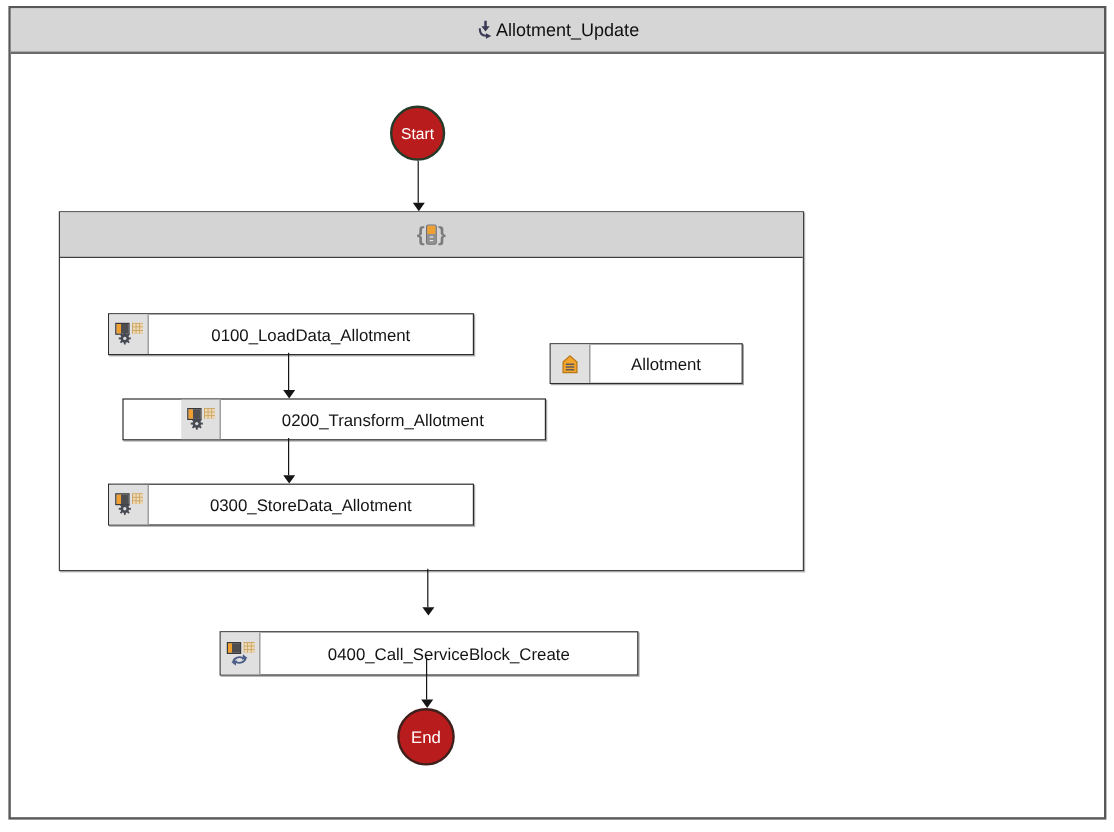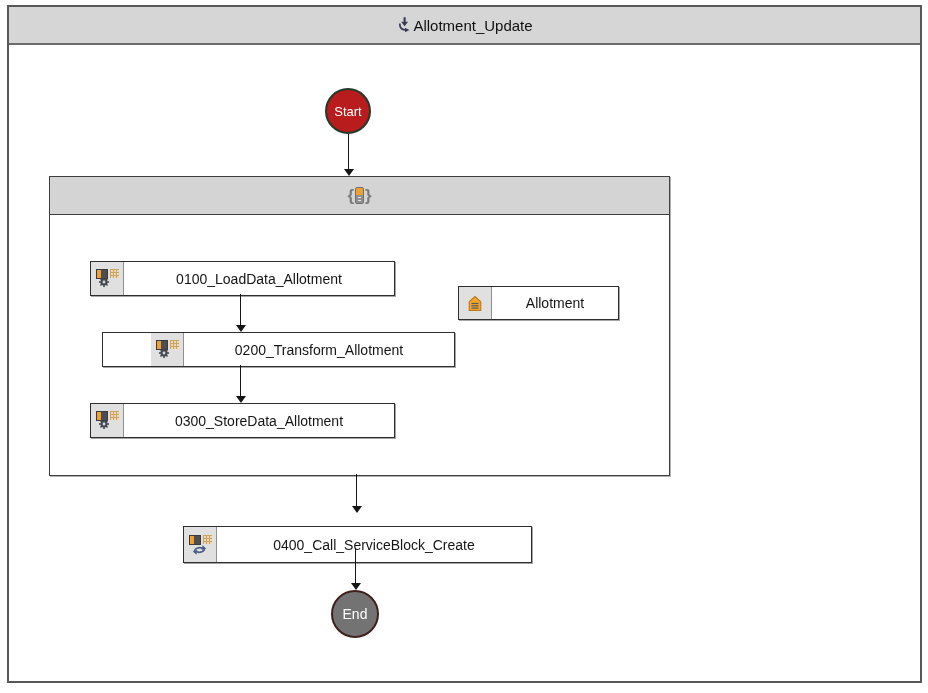--- a/index.html
+++ b/index.html
@@ -12,21 +12,21 @@
   .titlebar{position:absolute;left:0;top:0;right:0;height:36px;background:#d6d6d6;
             border-bottom:2px solid #6b6b6d;display:flex;align-items:center;
             justify-content:center;gap:0;}
   .title-label{font-size:15px;color:#101010;}
 
   
   .circle{position:absolute;border-radius:50%;display:flex;align-items:center;
           justify-content:center;color:#fff;box-sizing:border-box;}
   .start{left:325px;top:88px;width:46px;height:46px;background:#b91c1c;
          border:2px solid #253a28;font-size:13px;}
-  .end{left:331px;top:590px;width:48px;height:48px;background:#737373;
+  .end{left:331px;top:590px;width:48px;height:48px;background:#b91c1c;
        border:2px solid #40201c;font-size:14px;}
 
   
   .loop{position:absolute;left:49px;top:176px;width:619px;height:298px;
         border:1px solid #3f3f41;background:#fff;box-shadow:1px 1px 0 rgba(0,0,0,.30);}
   .loop-header{height:37px;background:#d4d4d4;border-bottom:1px solid #3f3f41;
                display:flex;align-items:center;justify-content:center;gap:6px;
                font-size:15px;}
 
   

